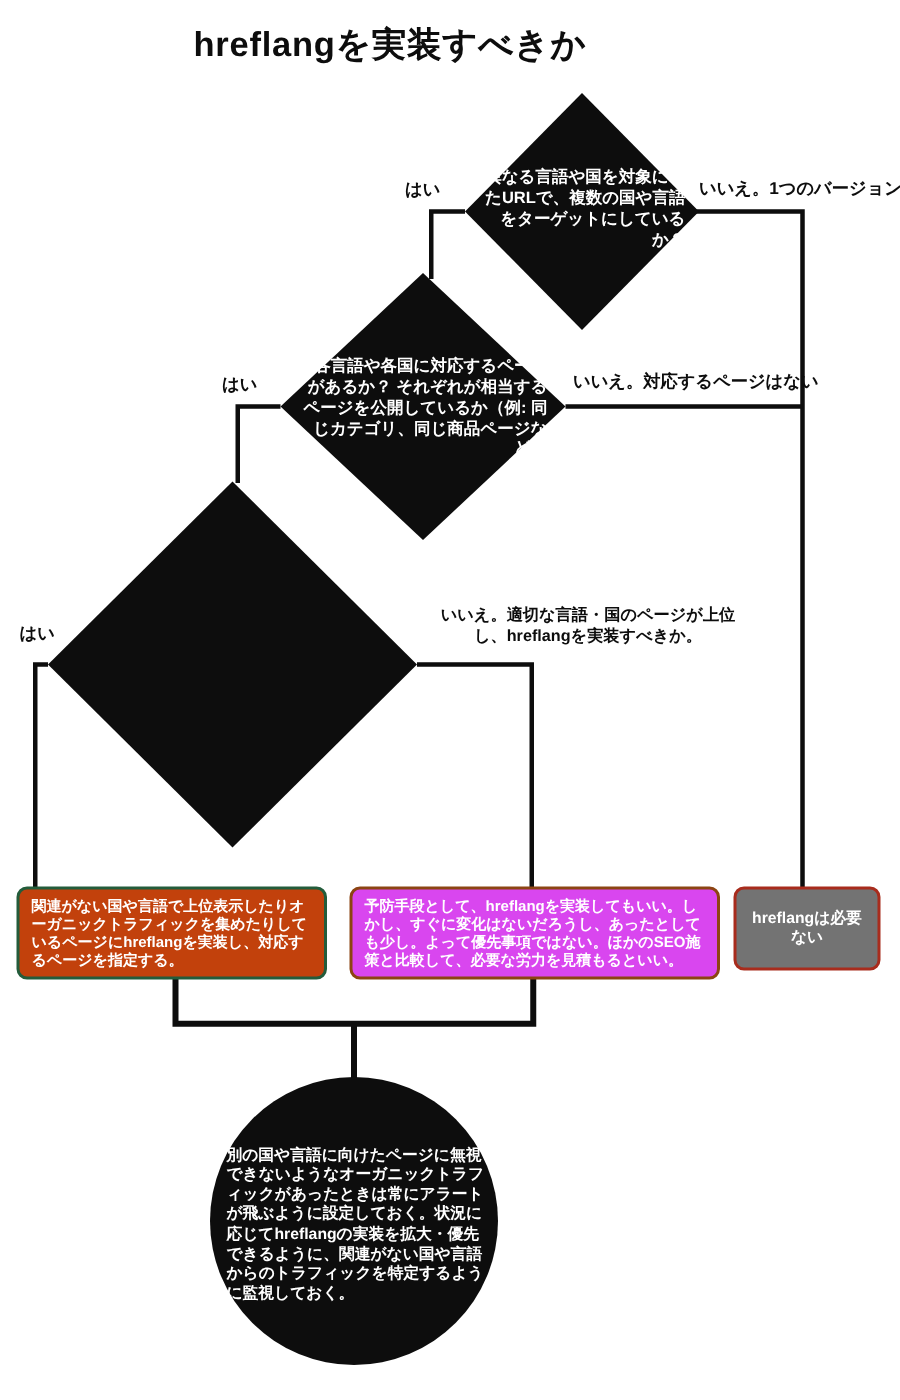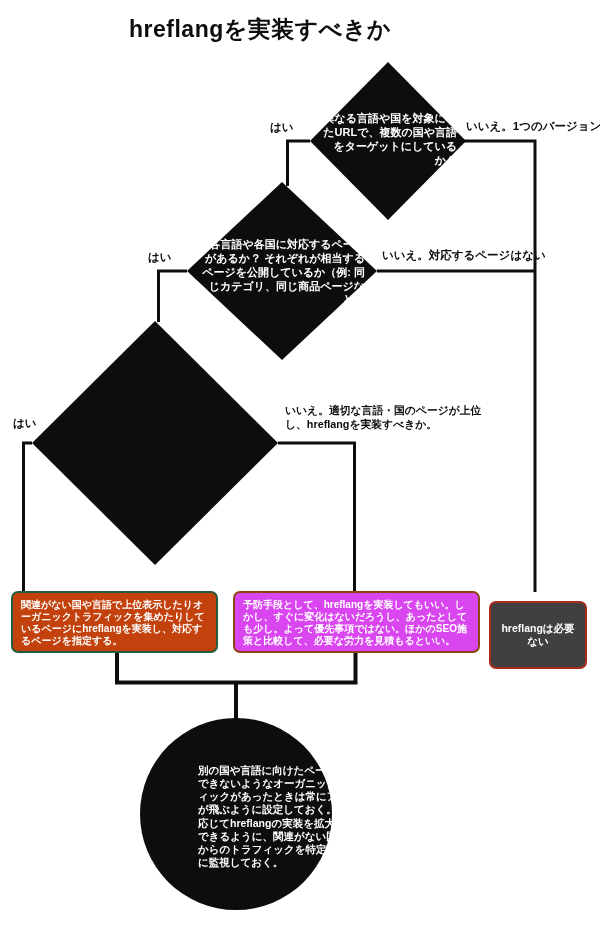--- a/index.html
+++ b/index.html
@@ -10,30 +10,30 @@
   .stage svg{position:absolute;left:0;top:0;}
   .abs{position:absolute;}
   .title{
     left:0;top:14px;width:520px;text-align:center;
     font-size:23px;letter-spacing:0.5px;color:#0d0d0d;
   }
   .node-text{
     color:#ffffff;font-size:11px;line-height:1.26;text-align:right;
   }
   .branch-label{
-    color:#0d0d0d;font-size:11.5px;line-height:1.3;white-space:nowrap;
+    color:#0d0d0d;font-size:11.5px;line-height:1.3;white-space:nowrap;text-align:center;
   }
   .branch-label.wrap{white-space:normal;}
   .outcome{
     box-sizing:border-box;border-radius:7px;color:#ffffff;
     font-size:10px;line-height:1.2;padding:6px 8px;
   }
   .outcome.center{display:flex;align-items:center;justify-content:center;text-align:center;font-size:10.5px;}
   .circle-text{
-    color:#ffffff;font-size:10.5px;line-height:1.25;text-align:left;margin-left:47px;
+    color:#ffffff;font-size:10.5px;line-height:1.25;text-align:left;
   }
 </style>
 </head>
 <body>
 
 <div class="stage">
 
   <svg width="600" height="933" viewBox="0 0 600 933">
     <g stroke="#0d0d0d" stroke-width="3" fill="none" stroke-linejoin="miter">
       <polyline points="310,141 287.5,141 287.5,186"></polyline>
@@ -61,17 +61,17 @@
 
   <div class="abs node-text" style="left:202px;top:238px;width:163px;">各言語や各国に対応するページがあるか？ それぞれが相当するページを公開しているか（例: 同じカテゴリ、同じ商品ページなど）</div>
   <div class="abs branch-label" style="left:148px;top:250px;">はい</div>
   <div class="abs branch-label" style="left:382px;top:248px;">いいえ。対応するページはない</div>
 
   <div class="abs branch-label" style="left:13px;top:416px;">はい</div>
   <div class="abs branch-label wrap" style="left:285px;top:403px;width:214px;font-size:10.8px;">いいえ。適切な言語・国のページが上位し、hreflangを実装すべきか。</div>
 
   <div class="abs outcome" style="left:11px;top:591px;width:207px;height:62px;background:#c2410c;border:2px solid #235c3b;">関連がない国や言語で上位表示したりオーガニックトラフィックを集めたりしているページにhreflangを実装し、対応するページを指定する。</div>
   <div class="abs outcome" style="left:233px;top:591px;width:247px;height:62px;background:#d946ef;border:2px solid #8c4413;">予防手段として、hreflangを実装してもいい。しかし、すぐに変化はないだろうし、あったとしても少し。よって優先事項ではない。ほかのSEO施策と比較して、必要な労力を見積もるといい。</div>
-  <div class="abs outcome center" style="left:489px;top:591px;width:98px;height:68px;background:#404040;border:2px solid #a82c1d;margin-top:10px;">hreflangは必要ない</div>
+  <div class="abs outcome center" style="left:489px;top:591px;width:98px;height:56px;background:#737373;border:2px solid #a82c1d;">hreflangは必要ない</div>
 
   <div class="abs circle-text" style="left:151px;top:764px;width:172px;">別の国や言語に向けたページに無視できないようなオーガニックトラフィックがあったときは常にアラートが飛ぶように設定しておく。状況に応じてhreflangの実装を拡大・優先できるように、関連がない国や言語からのトラフィックを特定するように監視しておく。</div>
 
 </div>
 
 </body></html>

